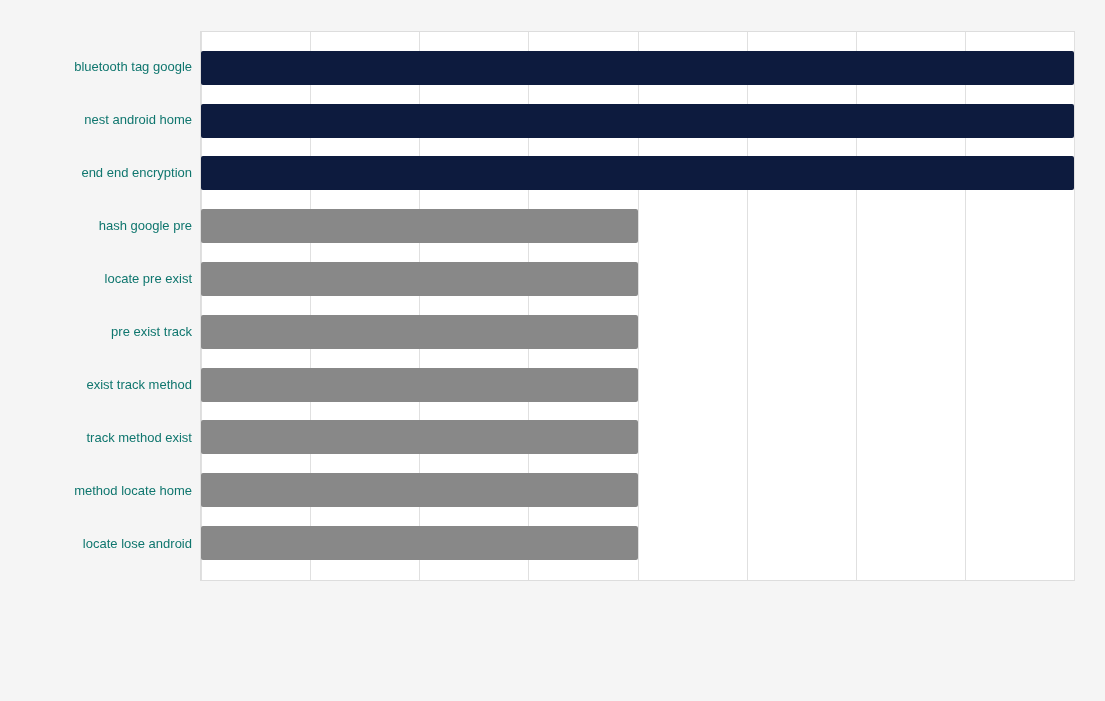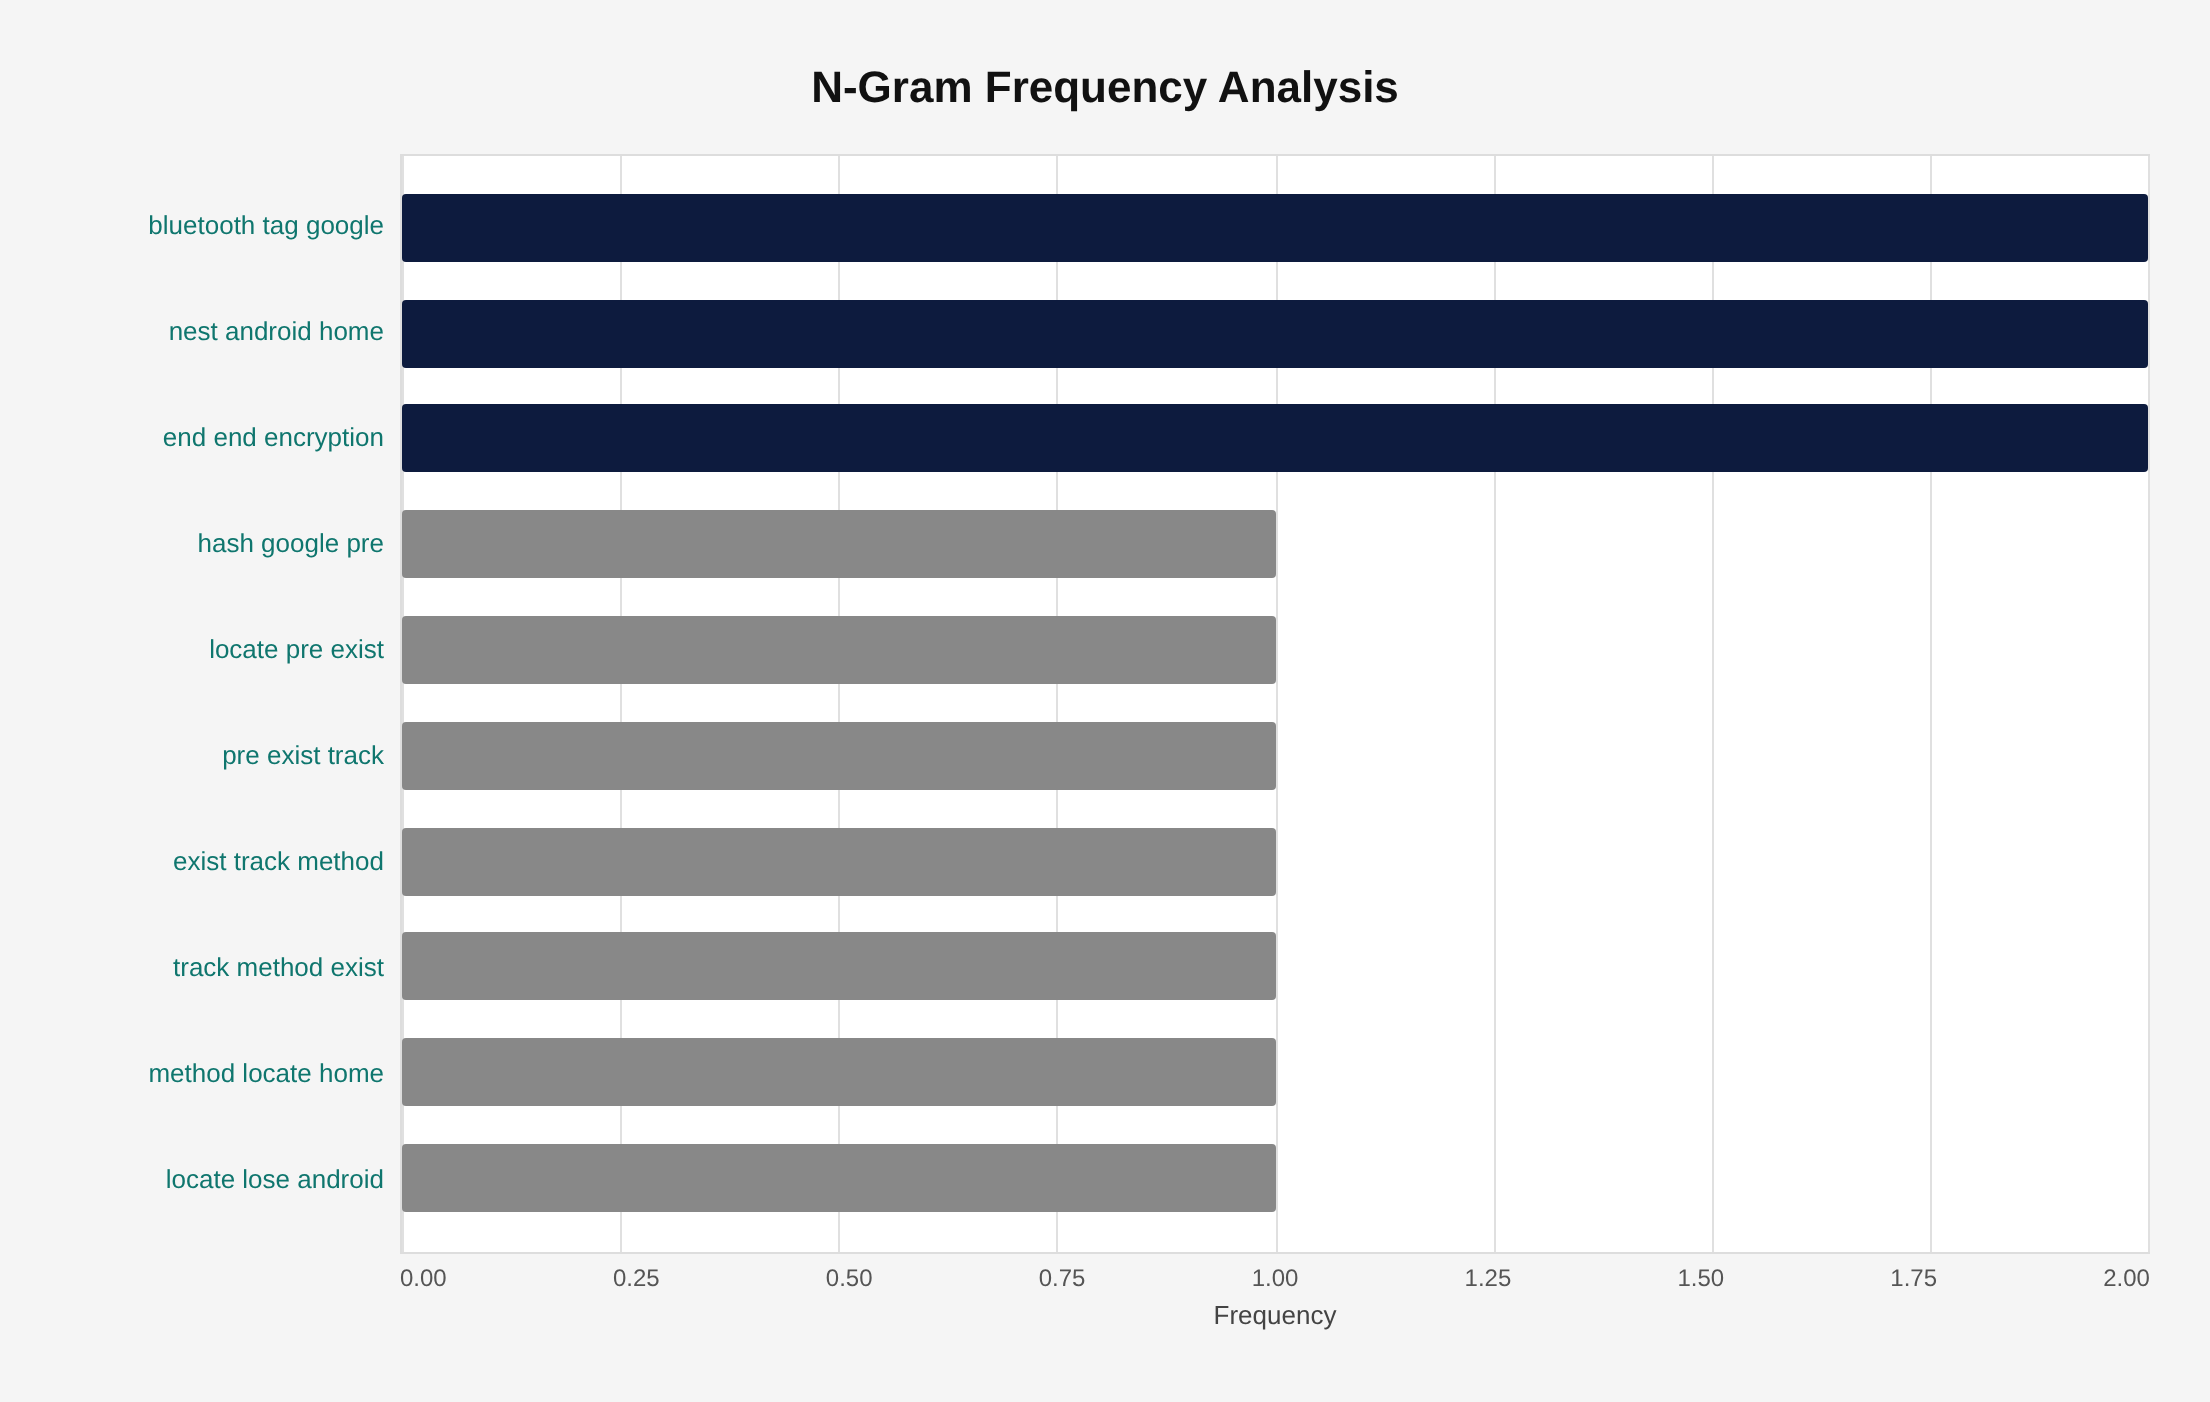--- a/index.html
+++ b/index.html
@@ -102,21 +102,20 @@
       position: absolute;
       top: 0; bottom: 0;
       width: 1px;
       background: #e0e0e0;
     }
   </style>
 </head>
 <body>
 
 <div class="chart-container">
-  <div class="chart-title">N-Gram Frequency Analysis</div>
 
   <div class="chart-area">
     <div class="y-axis">
 
     <div class="y-label">bluetooth tag google</div>
         <div class="y-label">nest android home</div>
         <div class="y-label">end end encryption</div>
         <div class="y-label">hash google pre</div>
         <div class="y-label">locate pre exist</div>
         <div class="y-label">pre exist track</div>
@@ -169,27 +168,14 @@
             </div>
             <div class="bar-row">
               <div class="bar bar-gray" style="width: 50%;"></div>
             </div>
           </div>
       </div>
     </div>
   </div>
 
   <div class="x-bottom">
-    <div class="x-axis-labels">
-
-    <span>0.00</span>
-        <span>0.25</span>
-        <span>0.50</span>
-        <span>0.75</span>
-        <span>1.00</span>
-        <span>1.25</span>
-        <span>1.50</span>
-        <span>1.75</span>
-        <span>2.00</span>
-      </div>
-    <div class="x-axis-title">Frequency</div>
   </div>
 </div>
 
 </body></html>

